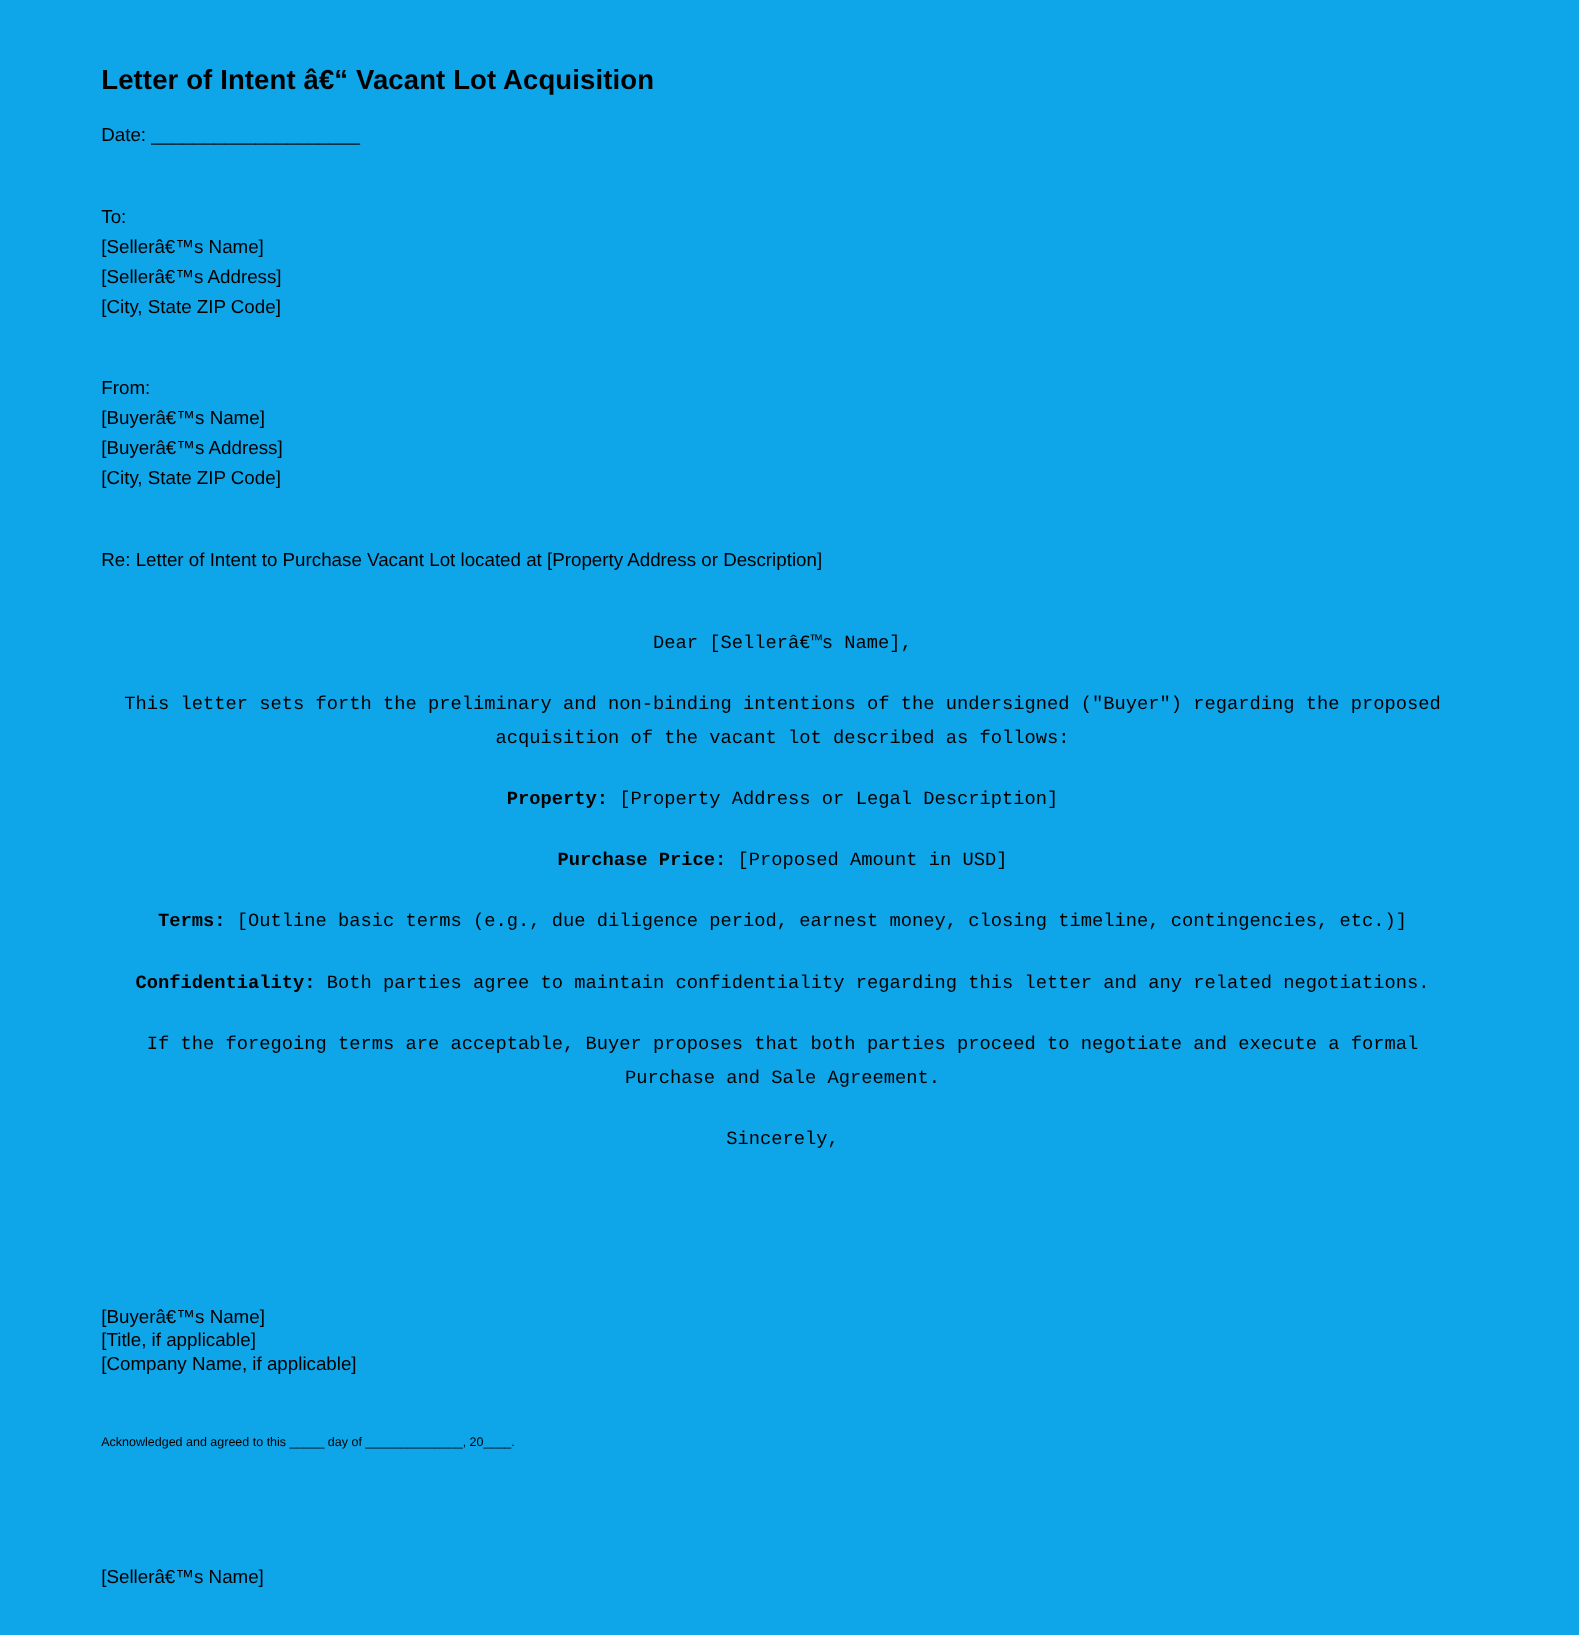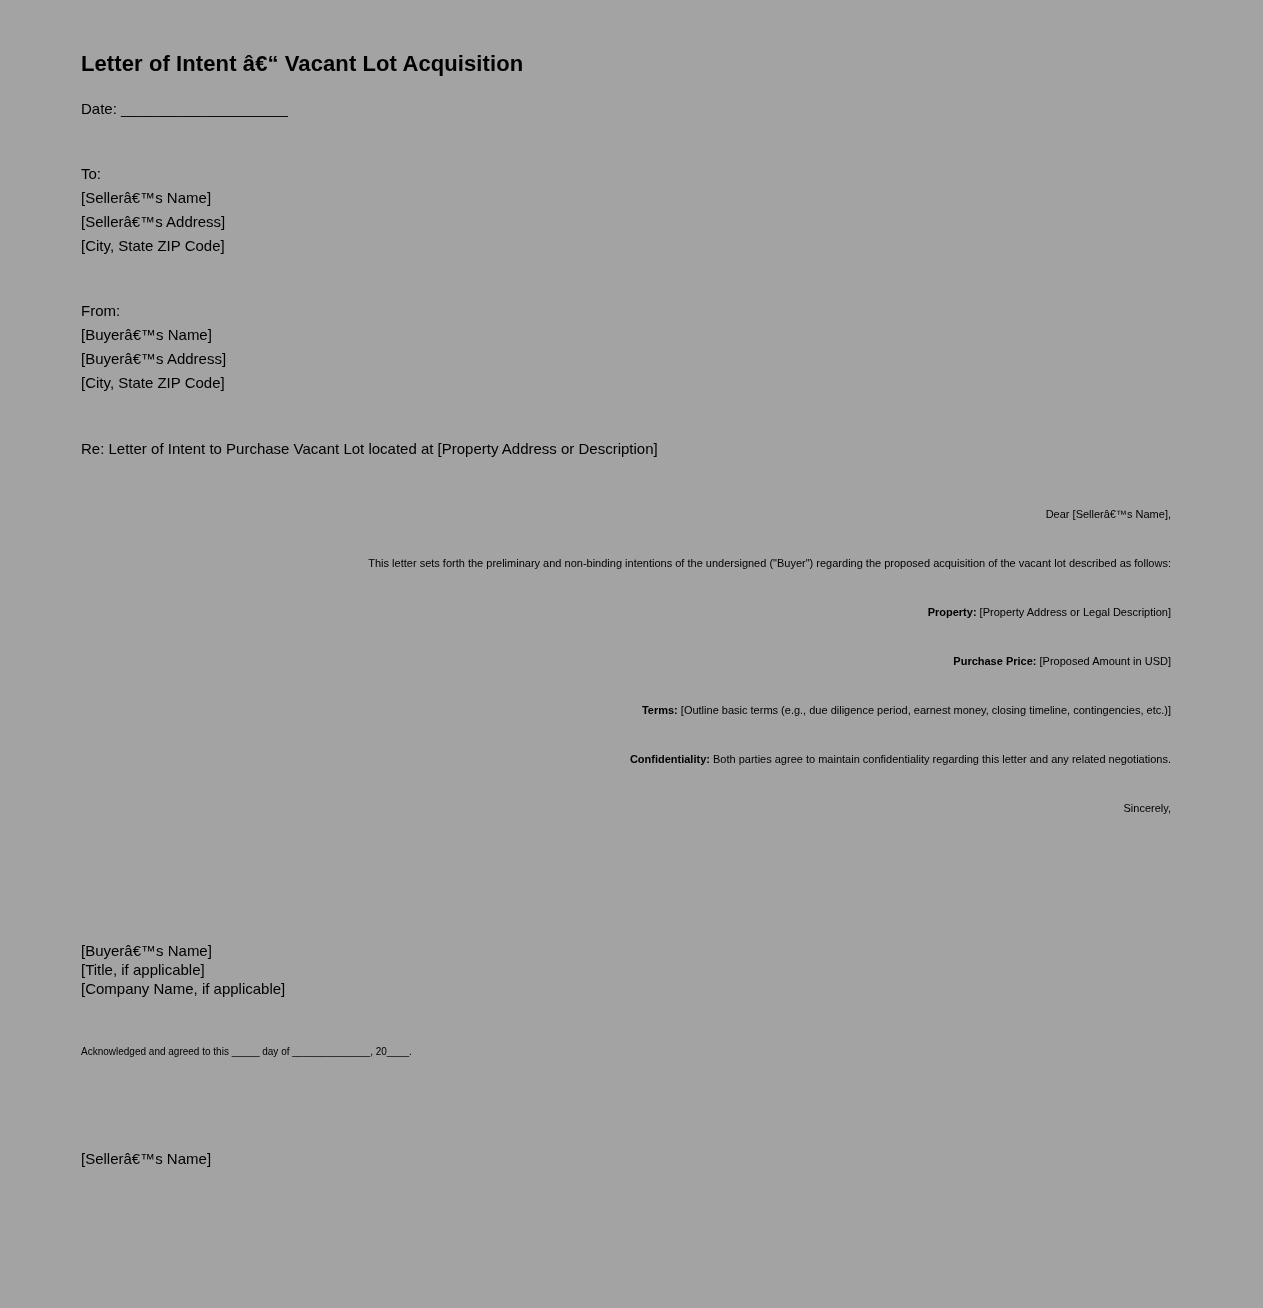--- a/index.html
+++ b/index.html
@@ -12,21 +12,21 @@
     height: 1308px;
     font-family: "Liberation Sans", sans-serif;
     color: #000000;
     -webkit-font-smoothing: antialiased;
   }
 
   .page {
     position: relative;
     width: 1263px;
     height: 1308px;
-    background: #a3a3a3;
+    background: #0ea5e9;
     box-sizing: border-box;
     padding: 0;
     overflow: hidden;
   }
 
   .doc {
     position: absolute;
     left: 81px;
     top: 50px;
     width: 1090px;
@@ -59,24 +59,25 @@
 
   .spacer-lg { height: 41px; }
   .spacer-addr { height: 41px; }
   .spacer-re { height: 42px; }
   .spacer-dear { height: 40px; }
   .spacer-sign { height: 97px; }
   .spacer-ack { height: 42px; }
   .spacer-ack2 { height: 85px; }
 
   p.para {
-    font-size: 11px;
+    font-size: 15px;
     line-height: 27px;
     margin: 0 0 22px 0;
-    text-align: right;
+    text-align: center;
+    font-family: Liberation Mono, monospace;
   }
 
   p.para:last-child { margin-bottom: 0; }
 
   .bold { font-weight: bold; }
 
   .sig-block .line {
     line-height: 19px;
   }
 
@@ -126,20 +127,21 @@
 
     <p class="para"><span class="bold">Property:</span><span> [Property Address or Legal Description]</span></p>
 
     <p class="para"><span class="bold">Purchase Price:</span><span> [Proposed Amount in USD]</span></p>
 
     <p class="para"><span class="bold">Terms:</span><span> [Outline basic terms (e.g., due diligence period, earnest money, closing timeline, contingencies, etc.)]</span></p>
 
     <p class="para"><span class="bold">Confidentiality:</span><span> Both parties agree to maintain confidentiality regarding this letter and any related negotiations.</span></p>
 
 
+    <p class="para">If the foregoing terms are acceptable, Buyer proposes that both parties proceed to negotiate and execute a formal Purchase and Sale Agreement.</p>
 
     <p class="para">Sincerely,</p>
 
     <div class="spacer-sign"></div>
 
     <div class="block sig-block">
       <p class="line">[Buyerâ€™s Name]</p>
       <p class="line">[Title, if applicable]</p>
       <p class="line">[Company Name, if applicable]</p>
     </div>

